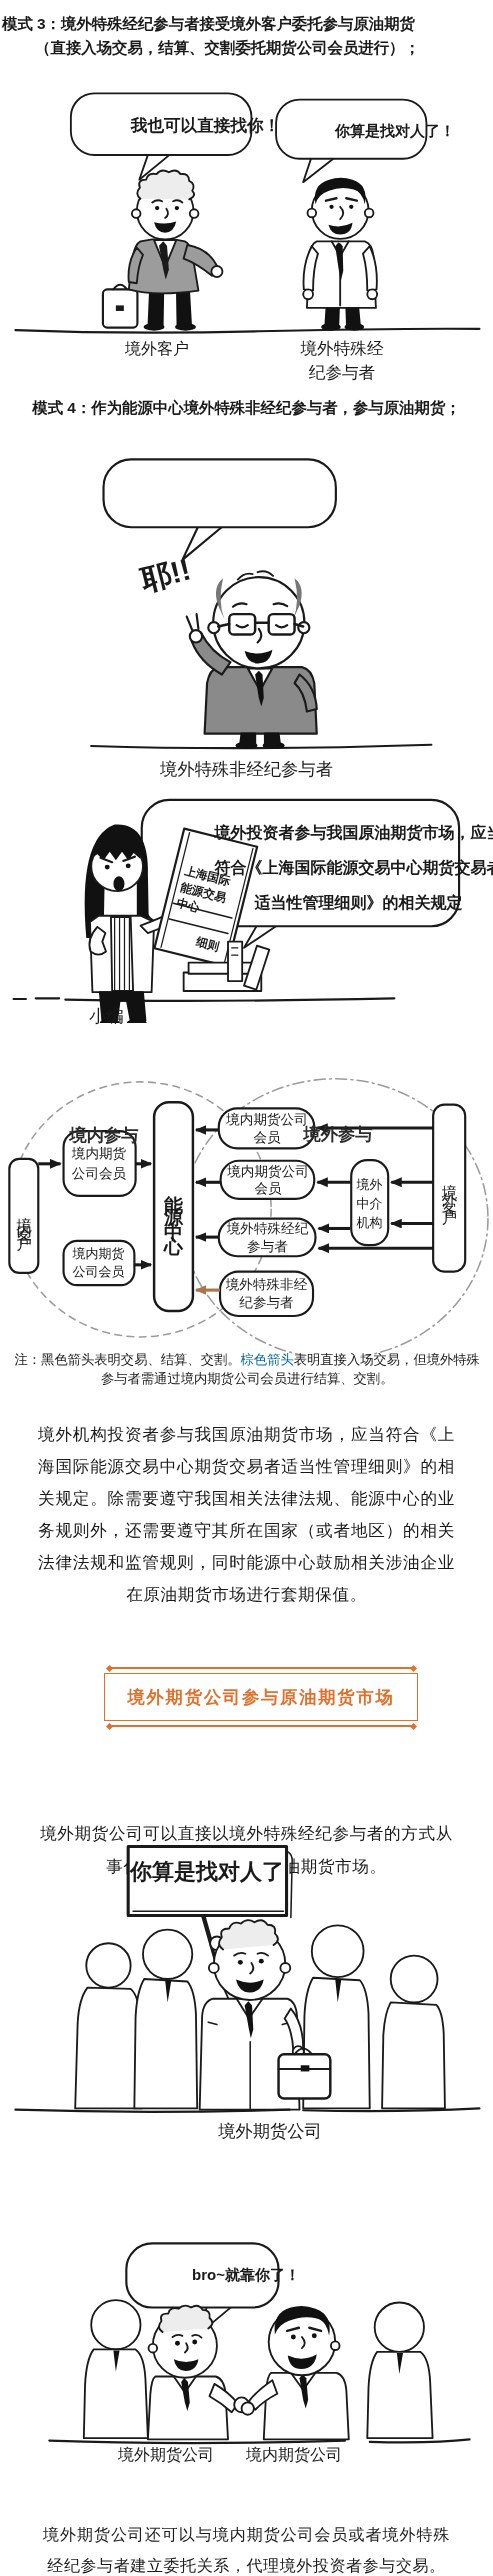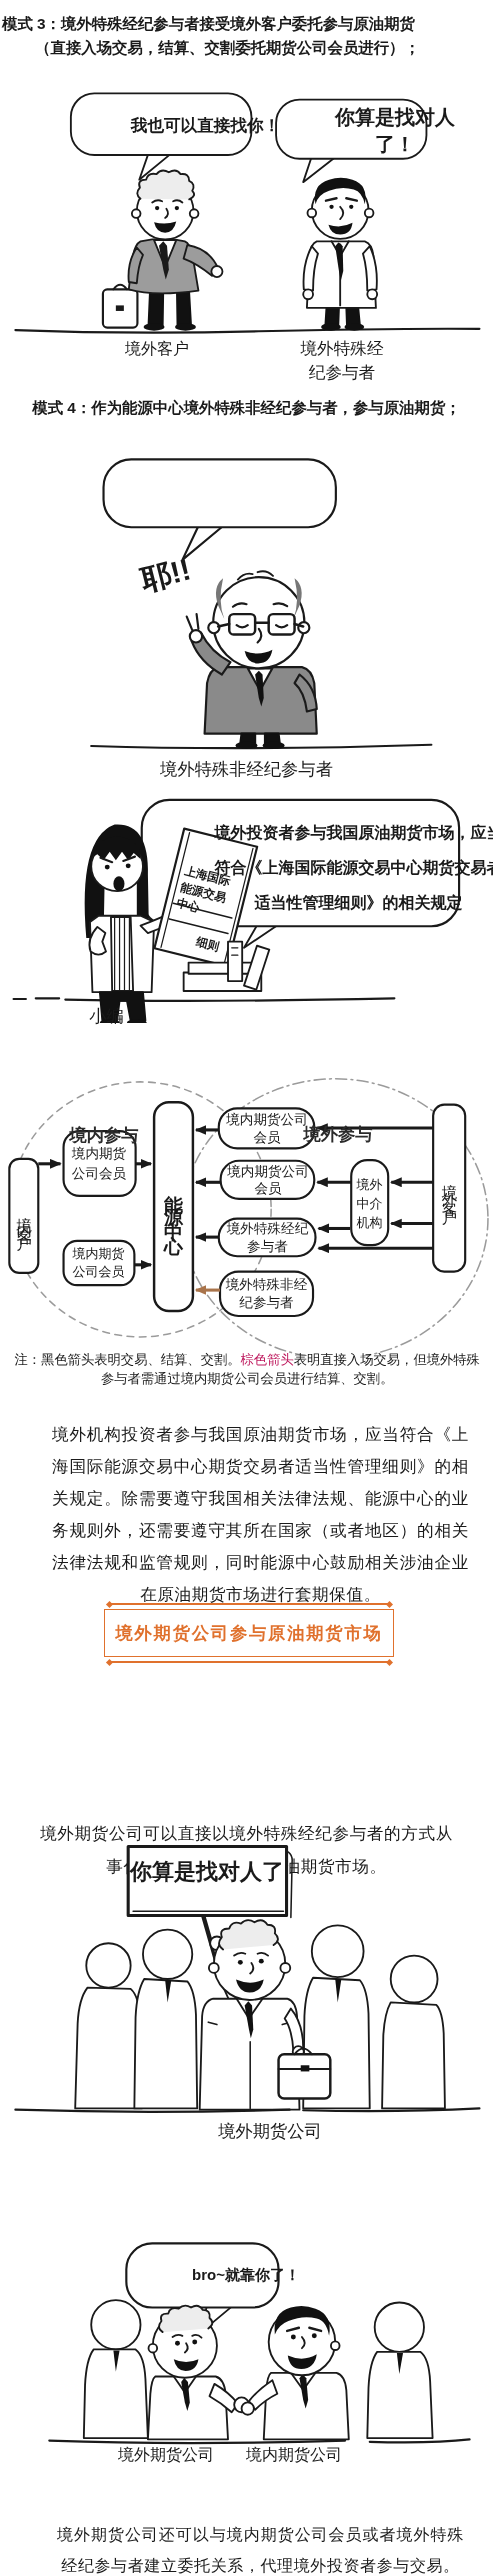--- a/index.html
+++ b/index.html
@@ -3,21 +3,21 @@
 <meta charset="utf-8">
 <style>
   html,body{margin:0;padding:0;background:#ffffff;}
   #canvas{position:relative;width:493px;height:2576px;background:#fff;overflow:hidden;
           font-family:"Liberation Sans","DejaVu Sans",sans-serif;color:#1a1a1a;}
   .abs{position:absolute;}
   .ctr{text-align:center;}
   .hd{font-weight:700;font-size:15.4px;line-height:23.4px;}
   .bubble-text{font-size:15.4px;font-weight:600;display:flex;align-items:center;justify-content:center;text-align:center;padding-left:44px;}
   .lbl{font-size:16px;line-height:24px;text-align:center;}
-  .para{font-size:16.6px;line-height:32px;text-align:justify;text-align-last:center;letter-spacing:0.6px;margin-left:14px;}
+  .para{font-size:16.6px;line-height:32px;text-align:justify;text-align-last:center;letter-spacing:0.6px;}
   .node-label{display:flex;align-items:center;justify-content:center;text-align:center;box-sizing:border-box;font-size:13.6px;line-height:18.5px;}
   .vwrap{display:flex;align-items:center;justify-content:center;box-sizing:border-box;}
   .vtext{writing-mode:vertical-rl;text-orientation:upright;}
   .region-lbl{font-size:17.3px;font-weight:600;text-align:center;color:#2b2b2b;}
   .note{font-size:13.3px;line-height:18.5px;text-align:center;}
   .frame-line{position:absolute;height:1.8px;background:#e0712d;left:5px;right:5px;}
   .diamond{position:absolute;width:5px;height:5px;background:#e0712d;transform:rotate(45deg);top:-1.5px;}
   svg{display:block;}
 </style>
 </head>
@@ -82,21 +82,21 @@
         <path d="M512 192 Q506 160 534 152 Q553 146 572 152 Q598 160 592 192 Q588 172 574 168 Q554 162 534 170 Q516 176 512 192 Z" fill="#111" stroke="none"></path>
         <path d="M529 186 l17 -4 M562 182 l17 4" stroke-width="4"></path>
         <circle cx="538" cy="196" r="3.5" fill="#111" stroke="none"></circle>
         <circle cx="570" cy="196" r="3.5" fill="#111" stroke="none"></circle>
         <path d="M552 196 q10 10 0 20"></path>
         <path d="M533 225 q20 7 39 -3 q-2 19 -20 19 q-15 0 -19 -16 Z" fill="#111" stroke="none"></path>
       </g>
     </g>
   </svg>
   <div class="abs bubble-text" style="top:97px;left:71px;width:181px;height:57px;font-size:16.6px;">我也可以直接找你！</div>
-  <div class="abs bubble-text" style="top:104px;left:276px;width:150px;height:54px;font-size:20px;font-family:Liberation Mono, monospace;">你算是找对人了！</div>
+  <div class="abs bubble-text" style="top:104px;left:276px;width:150px;height:54px;font-size:15px;font-family:Liberation Mono, monospace;">你算是找对人了！</div>
   <div class="abs lbl" style="top:337px;left:117px;width:80px;">境外客户</div>
   <div class="abs lbl" style="top:337px;left:296px;width:92px;font-size:16.6px;">境外特殊经纪参与者</div>
 
   <div class="abs ctr hd" style="top:396px;left:0;width:493px;">模式 4：作为能源中心境外特殊非经纪参与者，参与原油期货；</div>
 
   <svg class="abs" style="top:444px;left:0;" width="493" height="339" viewBox="0 0 800 550">
     <g stroke="#1a1a1a" stroke-width="3.5" fill="none" stroke-linecap="round" stroke-linejoin="round">
       <path d="M322 133 L296 188 L362 133" fill="#fff"></path>
       <rect x="168" y="25" width="377" height="110" rx="45" fill="#fff"></rect>
 
@@ -233,26 +233,26 @@
   <div class="abs node-label" style="top:1241px;left:63px;width:71px;height:43px;padding:0 7.4px;font-size:13px;line-height:17.3px;">境内期货公司会员</div>
   <div class="abs node-label" style="top:1109px;left:219px;width:96px;height:39px;padding:0 5px;font-size:13.6px;line-height:18px;">境内期货公司会员</div>
   <div class="abs node-label" style="top:1161px;left:221px;width:94px;height:38px;padding:0 4.3px;font-size:13.6px;line-height:17.3px;">境内期货公司会员</div>
   <div class="abs node-label" style="top:1219px;left:219px;width:97px;height:37px;padding:0 5.5px;font-size:13.6px;line-height:17.3px;">境外特殊经纪参与者</div>
   <div class="abs node-label" style="top:1272px;left:220px;width:93px;height:44px;padding:0 3.7px;font-size:13.6px;line-height:18.5px;">境外特殊非经纪参与者</div>
   <div class="abs node-label" style="top:1161px;left:351px;width:37px;height:84px;padding:0 5px;font-size:13px;line-height:19px;">境外中介机构</div>
   <div class="abs vwrap" style="top:1106px;left:433px;width:32px;height:165px;">
       <span class="vtext" style="font-size:15.4px;letter-spacing:8.6px;">境外客户</span>
     </div>
   <div class="abs note" style="top:1351px;left:9.2px;width:476px;">
-    <span>注：黑色箭头表明交易、结算、交割。</span><span style="color:#be185d;">棕色箭头</span><span>表明直接入场交易，但境外特殊参与者需通过境内期货公司会员进行结算、交割。</span>
+    <span>注：黑色箭头表明交易、结算、交割。</span><span style="color:#0369a1;">棕色箭头</span><span>表明直接入场交易，但境外特殊参与者需通过境内期货公司会员进行结算、交割。</span>
   </div>
 
   <div class="abs para" style="top:1419px;left:38px;width:417px;">境外机构投资者参与我国原油期货市场，应当符合《上海国际能源交易中心期货交易者适当性管理细则》的相关规定。除需要遵守我国相关法律法规、能源中心的业务规则外，还需要遵守其所在国家（或者地区）的相关法律法规和监管规则，同时能源中心鼓励相关涉油企业在原油期货市场进行套期保值。</div>
 
-  <div class="abs" style="top:1602px;left:104px;width:290px;height:62px;">
+  <div class="abs" style="top:1666px;left:104px;width:314px;height:62px;">
     <div class="frame-line" style="top:1.2px;">
       <span class="diamond" style="left:-2.5px;"></span>
       <span class="diamond" style="right:-2.5px;"></span>
     </div>
     <div style="position:absolute;top:7.4px;bottom:7.4px;left:0;right:0;border:1.5px solid #e0712d;display:flex;align-items:center;justify-content:center;">
       <span style="color:#e0712d;font-size:17.3px;font-weight:700;letter-spacing:1.8px;">境外期货公司参与原油期货市场</span>
     </div>
     <div class="frame-line" style="bottom:1.2px;">
       <span class="diamond" style="left:-2.5px;"></span>
       <span class="diamond" style="right:-2.5px;"></span>

